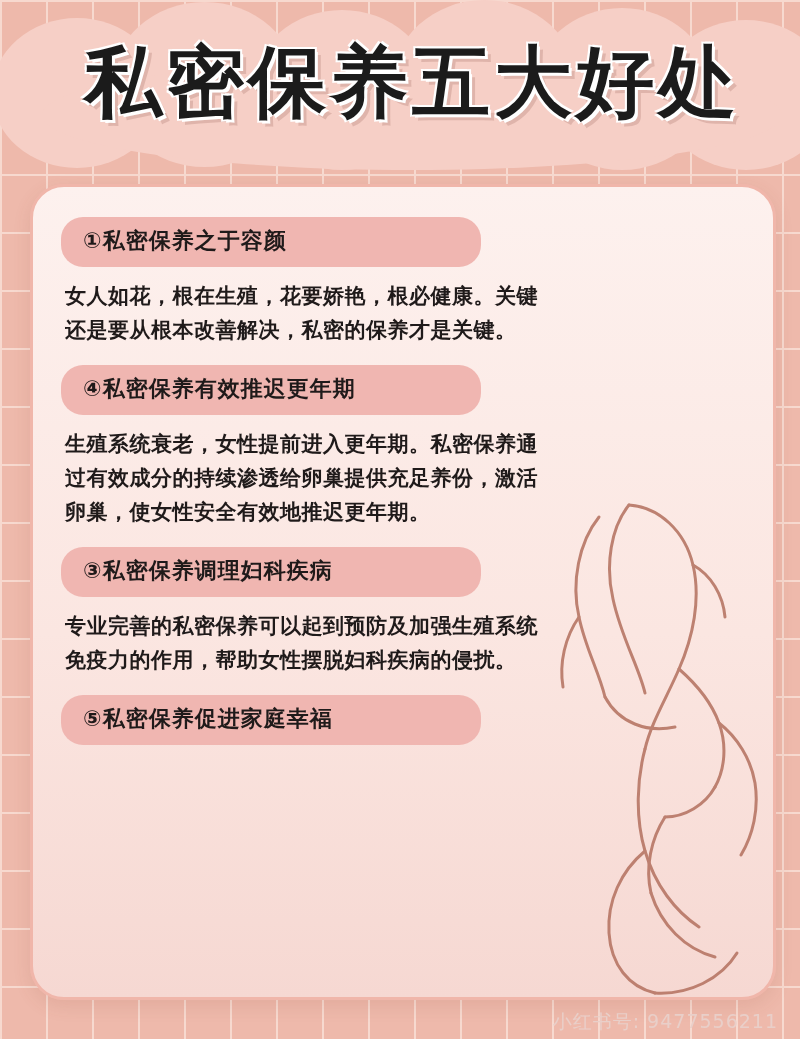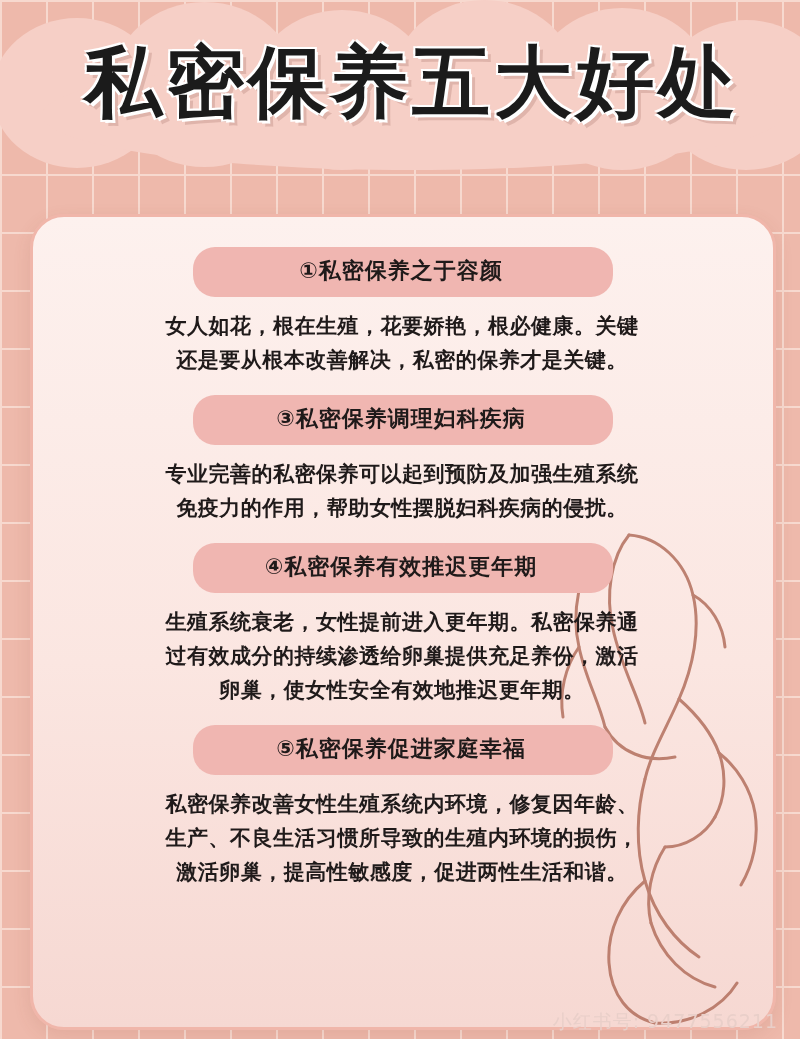--- a/index.html
+++ b/index.html
@@ -71,29 +71,28 @@
       2px -2px 0 #ffffff,
       -2px 2px 0 #ffffff,
       6px 6px 0 rgba(120,60,50,0.18);
     font-family: "DejaVu Sans", "Liberation Sans", sans-serif;
   }
 
   
   .card {
     position: absolute;
     left: 30px;
-    top: 214px;
+    top: 184px;
     width: 740px;
     height: 810px;
     border-radius: 34px;
     background: linear-gradient(180deg, #fdf1ee 0%, #fbe6e1 55%, #f6d8d2 100%);
     border: 3px solid #f0b6aa;
     box-shadow: 0 6px 18px rgba(140,70,60,0.12);
     overflow: hidden;
-    text-align: center;
   }
 
   .card-inner {
     position: relative;
     padding: 30px 28px 10px 28px;
     height: 100%;
     box-sizing: border-box;
   }
 
   
@@ -189,36 +188,33 @@
       </svg>
 
       <div class="section">
         <div class="pill">①私密保养之于容颜</div>
         <p class="para">女人如花，根在生殖，花要娇艳，根必健康。关键
 还是要从根本改善解决，私密的保养才是关键。</p>
       </div>
 
 
       <div class="section">
-        <div class="pill">③私密保养调理妇科疾病</div>
-        <p class="para">专业完善的私密保养可以起到预防及加强生殖系统
-免疫力的作用，帮助女性摆脱妇科疾病的侵扰。</p>
-      </div>
-
-      <div class="section">
         <div class="pill">④私密保养有效推迟更年期</div>
         <p class="para">生殖系统衰老，女性提前进入更年期。私密保养通
 过有效成分的持续渗透给卵巢提供充足养份，激活
 卵巢，使女性安全有效地推迟更年期。</p>
       </div>
 
       <div class="section">
+        <div class="pill">③私密保养调理妇科疾病</div>
+        <p class="para">专业完善的私密保养可以起到预防及加强生殖系统
+免疫力的作用，帮助女性摆脱妇科疾病的侵扰。</p>
+      </div>
+
+      <div class="section">
         <div class="pill">⑤私密保养促进家庭幸福</div>
-        <p class="para">私密保养改善女性生殖系统内环境，修复因年龄、
-生产、不良生活习惯所导致的生殖内环境的损伤，
-激活卵巢，提高性敏感度，促进两性生活和谐。</p>
       </div>
 
     </div>
   </div>
 
   <div class="watermark">小红书号: 9477556211</div>
 </div>
 
 </body></html>

